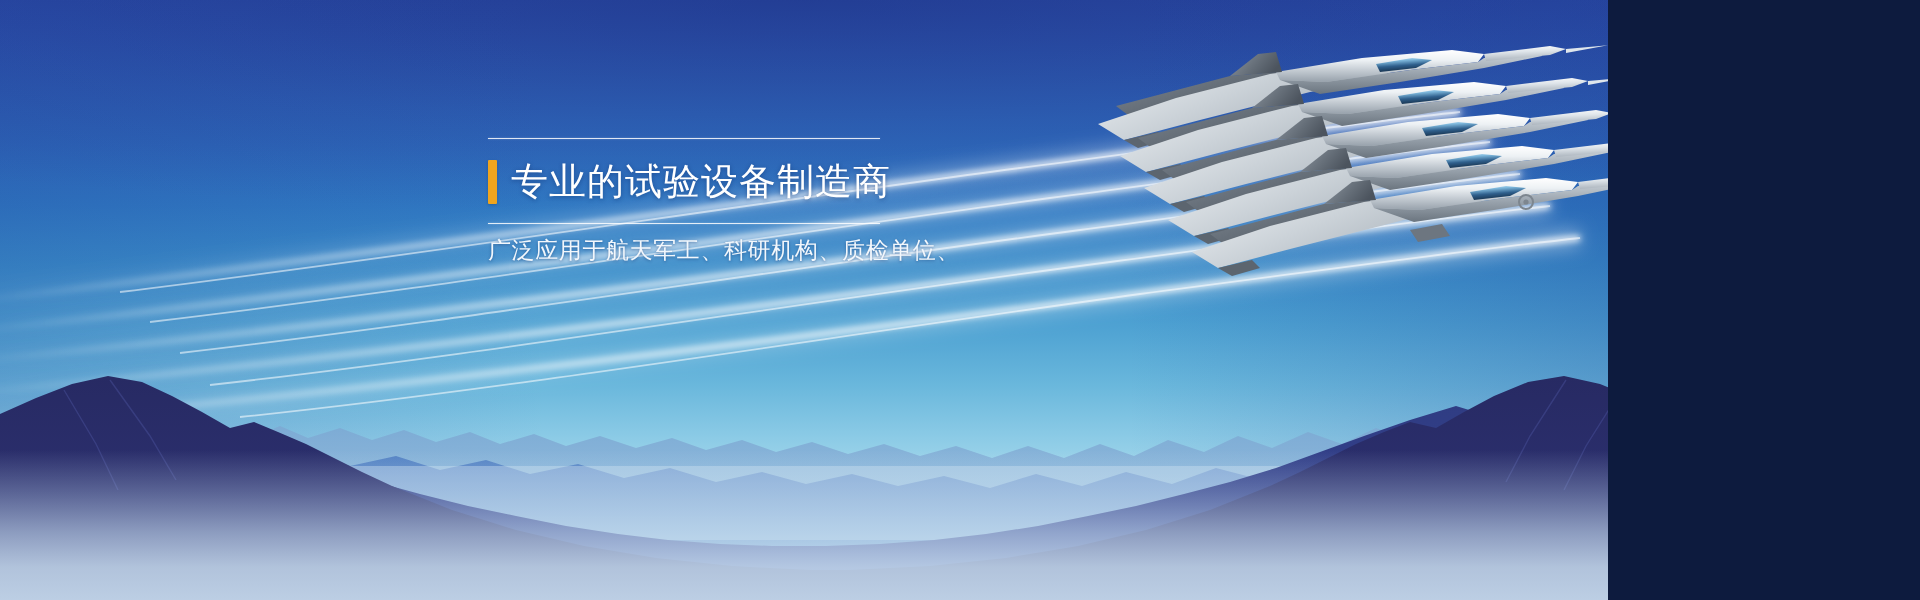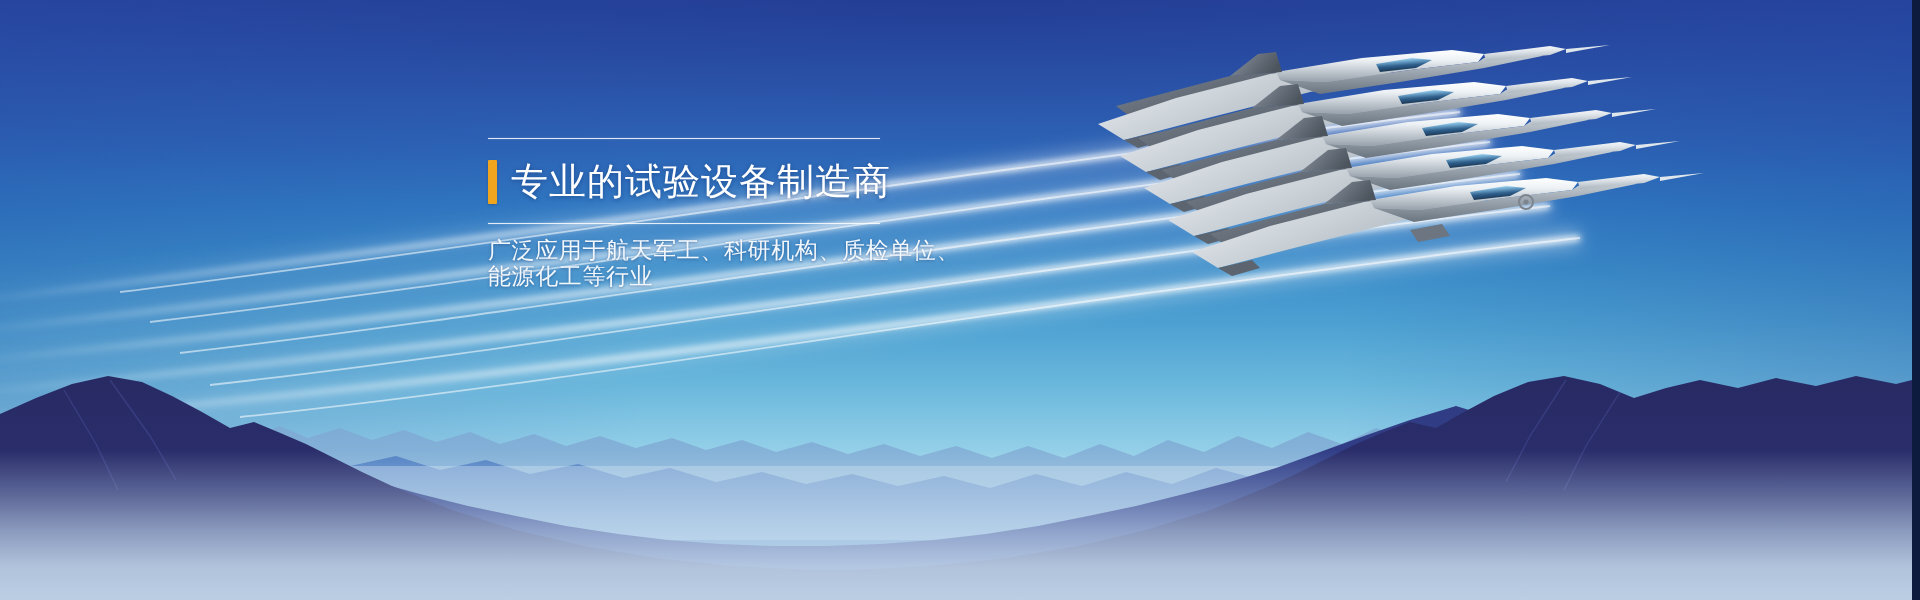--- a/index.html
+++ b/index.html
@@ -4,21 +4,21 @@
 <style>
   * { margin:0; padding:0; box-sizing:border-box; }
   html,body{ background:#0d1b3e; }
   body{
     font-family:"DejaVu Sans","Liberation Sans",sans-serif;
     width:1920px; height:600px; overflow:hidden;
   }
 
   .banner{
     position:relative;
-    width:1912px; height:600px;
+    width:1608px; height:600px;
     overflow:hidden;
     background:
       linear-gradient(
         to bottom,
         #2c4ba6 0%,
         #2e52ac 6%,
         #2f5cb2 14%,
         #2f68ba 24%,
         #3078c2 34%,
         #3a8cc9 44%,
@@ -343,18 +343,17 @@
 
     <div class="headline-row">
       <div class="accent-bar"></div>
       <div class="headline">专业的试验设备制造商</div>
     </div>
 
     <div class="rule rule-lower"></div>
 
     <div class="subcopy">
       <div class="subline">广泛应用于航天军工、科研机构、质检单位、</div>
-      <div class="subline">能源化工等行业</div>
     </div>
 
   </div>
 
 </div>
 
 </body></html>

